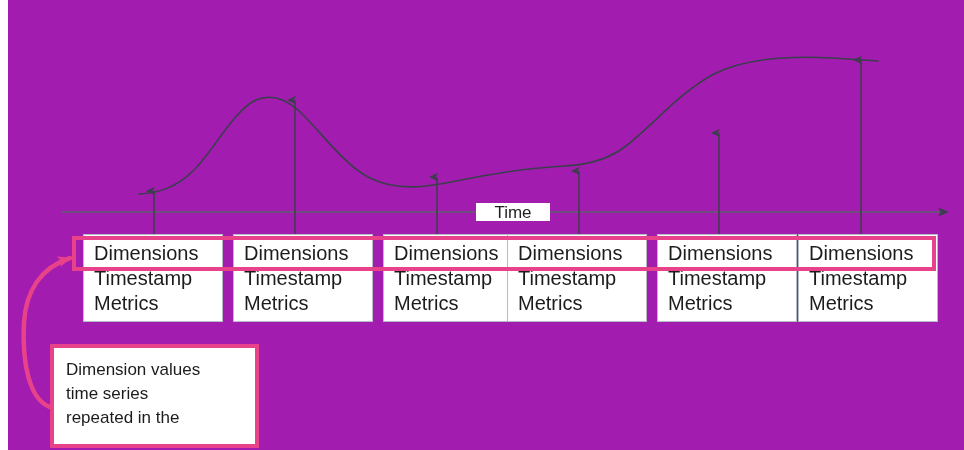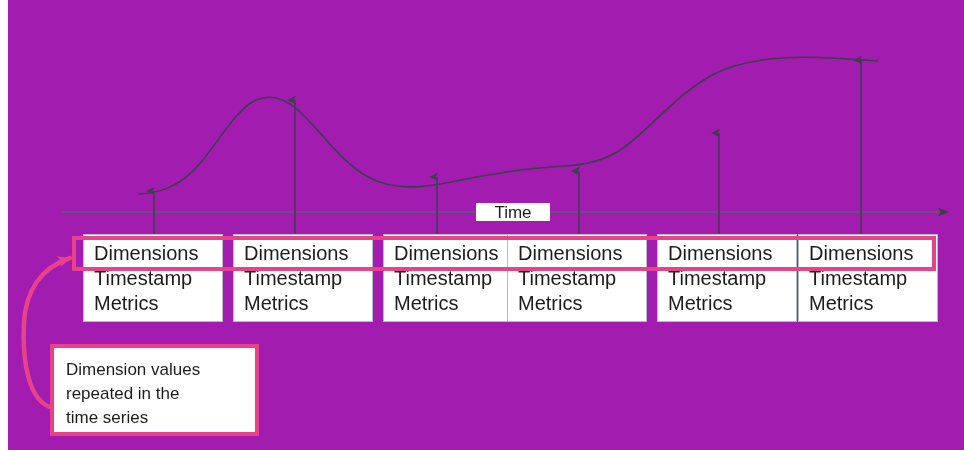--- a/index.html
+++ b/index.html
@@ -138,21 +138,21 @@
   </div>
 
   <div class="record-box" style="left:790px; top:234px; width:140px; height:88px;">
     <div class="record-line">Dimensions</div>
     <div class="record-line">Timestamp</div>
     <div class="record-line">Metrics</div>
   </div>
 
   <div class="highlight-band" style="left:64px; top:236px; width:864px; height:35px;"></div>
 
-  <div class="callout-box" style="left:42px; top:344px; width:209px; height:92px;">
+  <div class="callout-box" style="left:42px; top:344px; width:209px; height:104px;">
     <div class="callout-text">
       <span>Dimension values</span>
+      <span>time series</span>
       <span>repeated in the</span>
-      <span>time series</span>
     </div>
   </div>
 
 </div>
 
 </body></html>

